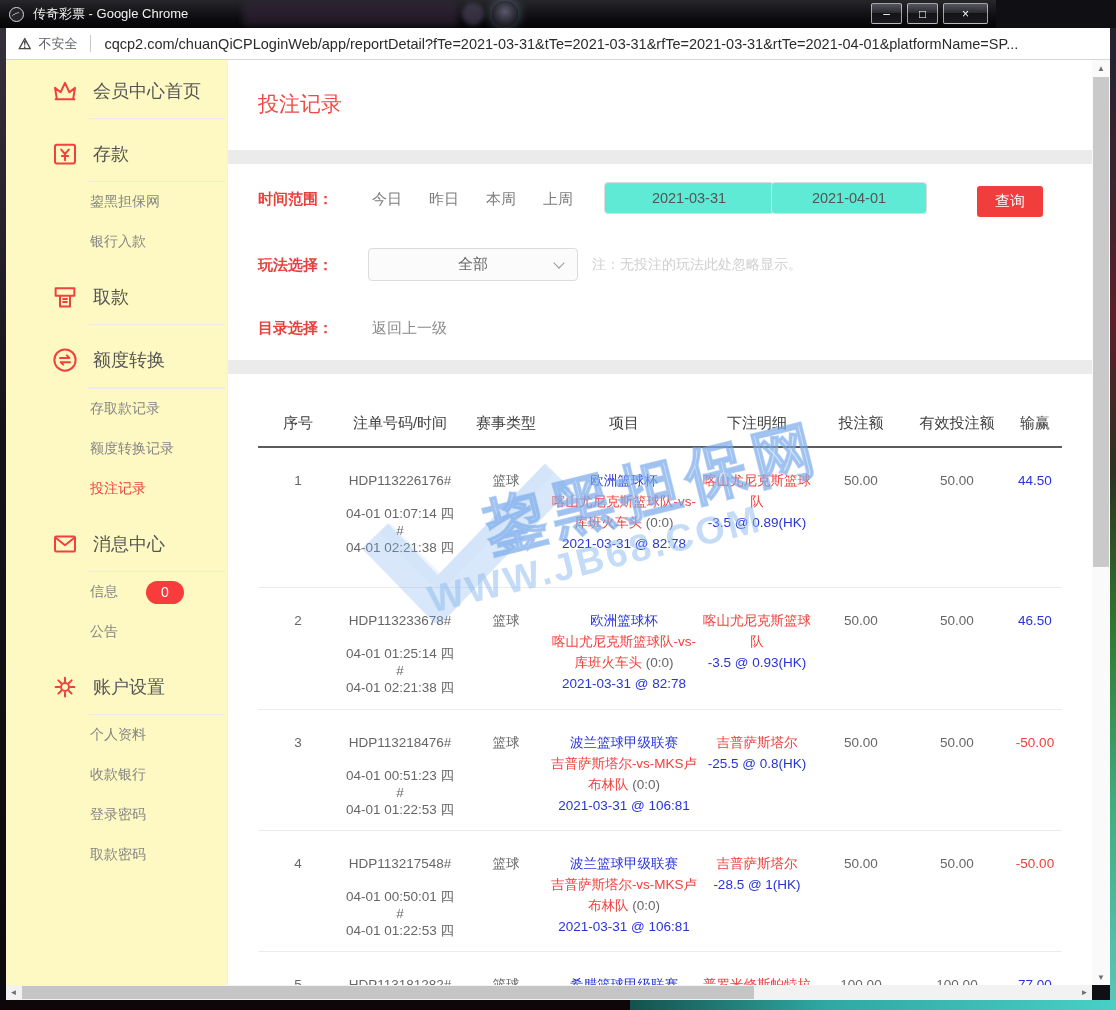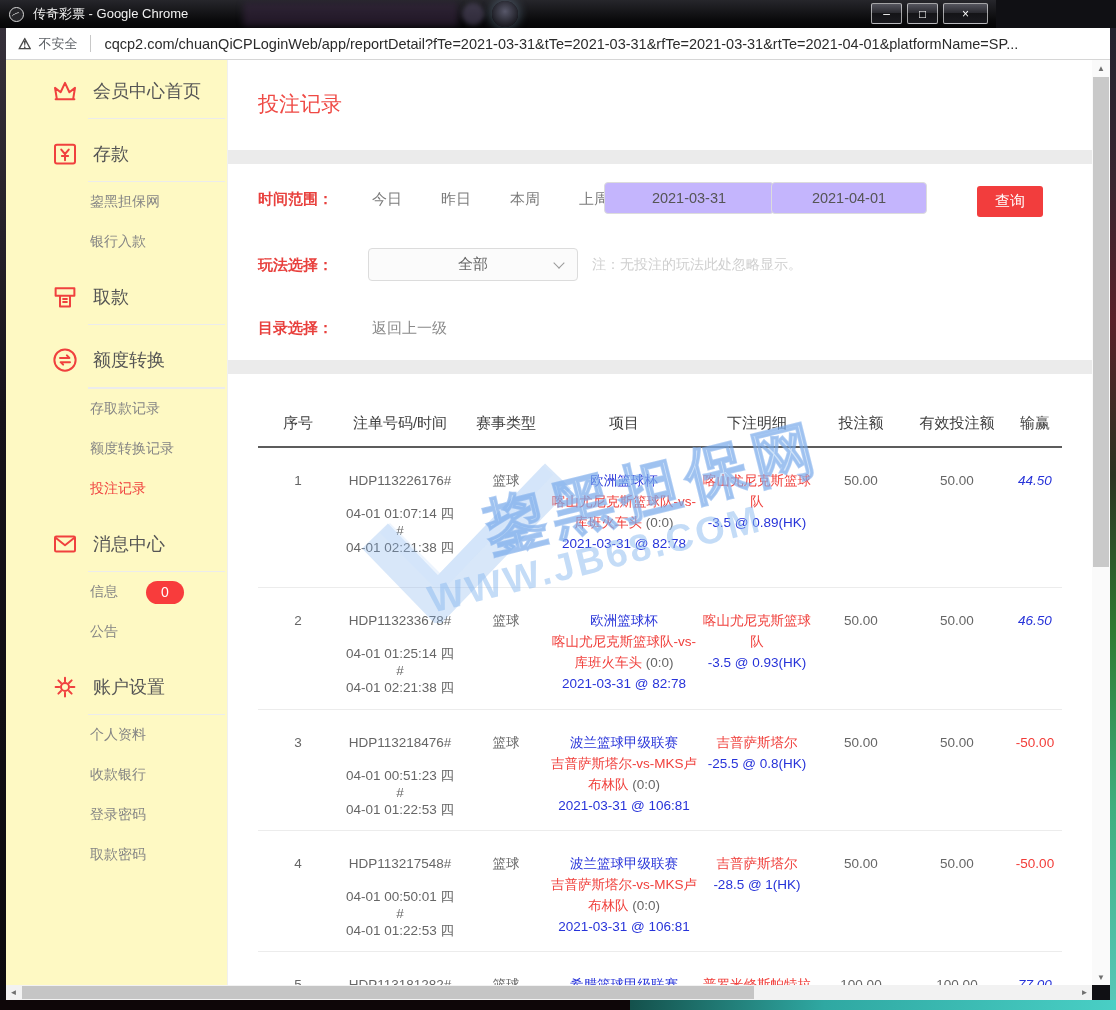--- a/index.html
+++ b/index.html
@@ -58,23 +58,23 @@
   .badge { margin-left:28px; min-width:38px; height:23px; border-radius:12px; background:#f83c3c;
     color:#fff; font-size:14px; display:flex; align-items:center; justify-content:center; padding:0 6px; }
 
   
   .main { position:absolute; left:228px; top:60px; width:864px; height:925px; background:#ebebeb; overflow:hidden; }
   .panel { background:#fff; }
   .p1 { height:90px; }
   .page-title { padding:30px 0 0 30px; font-size:21px; color:#ef4a45; }
   .p2 { height:196px; margin-top:14px; position:relative; }
   .f-label { position:absolute; left:30px; color:#e8403d; font-weight:bold; font-size:15px; }
-  .ql { position:absolute; left:144px; display:flex; gap:39px; }
+  .ql { position:absolute; left:144px; display:flex; gap:27px; }
   .ql span { color:#7c7c7c; font-size:15px; cursor:pointer; }
-  .date-box { position:absolute; width:170px; height:32px; background:#c4b5fd; border:1px solid #dcdcdc;
+  .date-box { position:absolute; width:170px; height:32px; background:#5eead4; border:1px solid #dcdcdc;
     border-radius:4px; color:#555; font-size:14.5px; display:flex; align-items:center; justify-content:center; cursor:pointer; }
   .dash { position:absolute; left:556px; color:#999; font-size:14px; }
   .query-btn { position:absolute; left:749px; top:-4px; width:66px; height:31px; background:#f23d3d; color:#fff;
     font-size:15px; border:none; border-radius:3px; display:flex; align-items:center; justify-content:center; cursor:pointer; }
   .select-box { position:absolute; left:140px; top:-8px; width:210px; height:33px; background:#fbfbfb;
     border:1px solid #dcdcdc; border-radius:4px; color:#666; font-size:15px;
     display:flex; align-items:center; justify-content:center; cursor:pointer; }
   .chev { position:absolute; right:14px; top:10px; width:8px; height:8px;
     border-right:1.5px solid #9a9a9a; border-bottom:1.5px solid #9a9a9a; transform:rotate(45deg); }
   .note { position:absolute; left:364px; top:0; color:#cfcfcf; font-size:14px; }
@@ -83,21 +83,21 @@
   .p3 { margin-top:14px; position:relative; height:calc(925px - 90px - 196px - 28px); overflow:hidden; padding:0 30px; }
   .thead, .trow { display:grid; grid-template-columns:80px 124px 88px 148px 118px 90px 102px 54px; }
   .thead { height:74px; align-items:end; padding-bottom:13px; border-bottom:2px solid #5c5c5c;
     color:#3d3d3d; font-size:15px; font-weight:500; text-align:center; }
   .trow { border-bottom:1px solid #ececec; }
   .td { padding-top:23px; padding-bottom:12px; font-size:13.5px; color:#666; text-align:center; line-height:1.55; }
   .times { margin-top:13px; line-height:17px; }
   .blue { color:#2733d9; }
   .red { color:#f0403c; }
   .gray { color:#666; }
-  .wl.pos { color:#2733d9;font-style:italic; }
+  .wl.pos { color:#2733d9; }
   .wl.neg { color:#f23c38; }
 
   
   .wm { position:absolute; left:0; top:0; width:100%; height:100%; pointer-events:none; }
   .wm-logo { position:absolute; left:132px; top:398px; width:215px; height:165px; opacity:.55; }
   .wm-brand { position:absolute; left:252px; top:386px; font-size:62px; font-weight:bold; letter-spacing:7px;
     color:rgba(137,186,240,.40); -webkit-text-stroke:1.5px rgba(118,168,233,.55);
     transform:rotate(-14deg); white-space:nowrap; }
   .wm-site { position:absolute; left:196px; top:478px; font-size:38px; font-weight:bold; letter-spacing:3px;
     color:rgba(137,186,240,.50); transform:rotate(-14deg); white-space:nowrap; }

